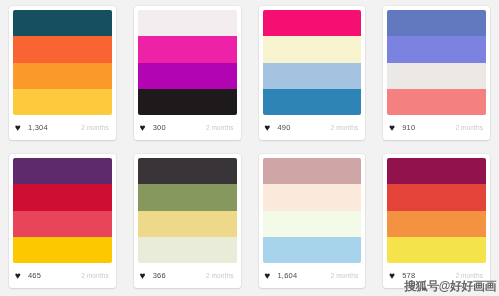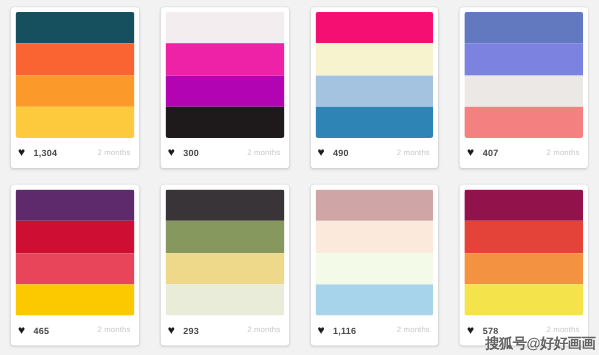--- a/index.html
+++ b/index.html
@@ -54,21 +54,21 @@
     width: 9px;
     height: 9px;
     color: #1c1c1c;
     line-height: 9px;
     font-size: 10px;
   }
   .like-count {
     font-size: 7.5px;
     color: #4a4a4a;
     letter-spacing: 0.2px;
-    font-weight: 700;
+    font-weight: 400;
   }
   .age {
     font-size: 6.5px;
     color: #c9c9c9;
     letter-spacing: 0.1px;
   }
   #watermark {
     position: absolute;
     right: 3px;
     bottom: 1px;
@@ -144,21 +144,21 @@
       <div class="card">
         <div class="palette">
           <div class="swatch" style="background-color: rgb(98, 121, 191);"></div>
           <div class="swatch" style="background-color: rgb(123, 130, 223);"></div>
           <div class="swatch" style="background-color: rgb(236, 232, 230);"></div>
           <div class="swatch" style="background-color: rgb(244, 128, 127);"></div>
         </div>
         <div class="meta">
           <div class="likes">
             <span class="heart-icon">♥</span>
-            <span class="like-count">407</span>
+            <span class="like-count">910</span>
           </div>
           <span class="age">2 months</span>
         </div>
       </div>
     </div>
     <div class="card-cell">
       <div class="card">
         <div class="palette">
           <div class="swatch" style="background-color: rgb(95, 42, 107);"></div>
           <div class="swatch" style="background-color: rgb(207, 14, 51);"></div>
@@ -178,38 +178,38 @@
       <div class="card">
         <div class="palette">
           <div class="swatch" style="background-color: rgb(56, 52, 56);"></div>
           <div class="swatch" style="background-color: rgb(135, 152, 95);"></div>
           <div class="swatch" style="background-color: rgb(238, 217, 138);"></div>
           <div class="swatch" style="background-color: rgb(233, 236, 217);"></div>
         </div>
         <div class="meta">
           <div class="likes">
             <span class="heart-icon">♥</span>
-            <span class="like-count">293</span>
+            <span class="like-count">366</span>
           </div>
           <span class="age">2 months</span>
         </div>
       </div>
     </div>
     <div class="card-cell">
       <div class="card">
         <div class="palette">
           <div class="swatch" style="background-color: rgb(207, 165, 165);"></div>
           <div class="swatch" style="background-color: rgb(251, 233, 220);"></div>
           <div class="swatch" style="background-color: rgb(244, 250, 232);"></div>
           <div class="swatch" style="background-color: rgb(167, 212, 234);"></div>
         </div>
         <div class="meta">
           <div class="likes">
             <span class="heart-icon">♥</span>
-            <span class="like-count">1,116</span>
+            <span class="like-count">1,604</span>
           </div>
           <span class="age">2 months</span>
         </div>
       </div>
     </div>
     <div class="card-cell">
       <div class="card">
         <div class="palette">
           <div class="swatch" style="background-color: rgb(146, 19, 76);"></div>
           <div class="swatch" style="background-color: rgb(227, 67, 56);"></div>

